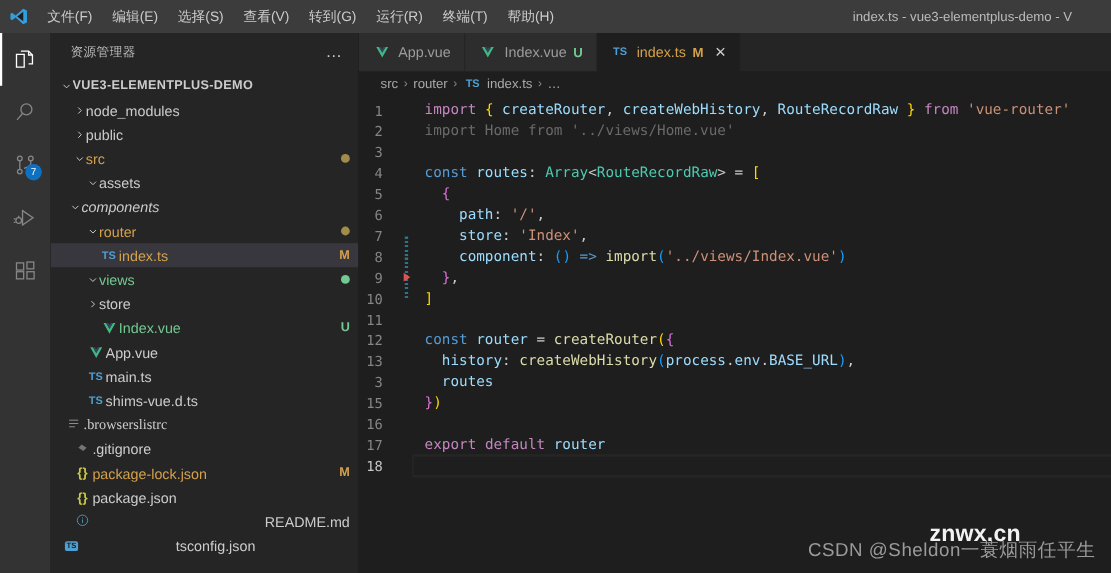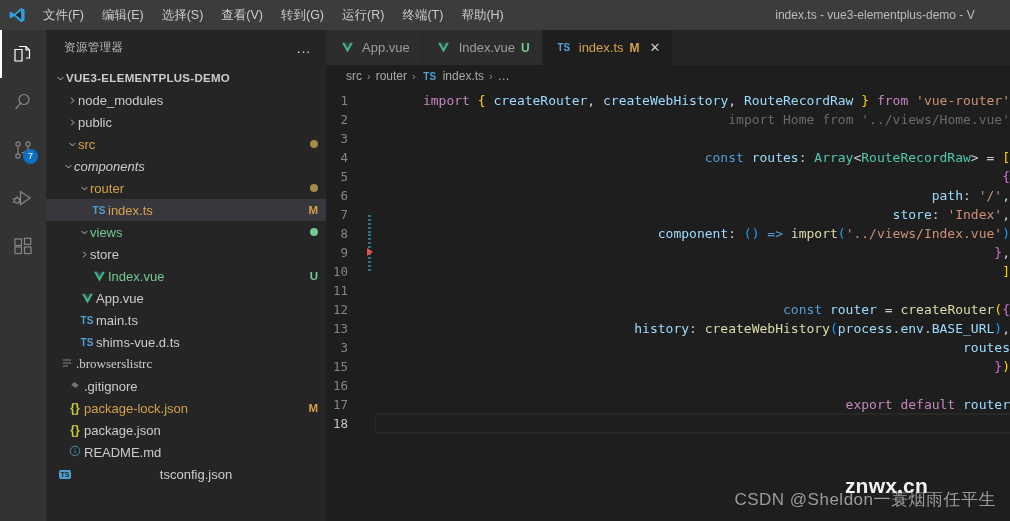--- a/index.html
+++ b/index.html
@@ -112,21 +112,21 @@
   .cline.current .ctext{
     box-shadow:inset 0 1px 0 #282828, inset 0 -1px 0 #282828;
     outline:1px solid #282828;
   }
   .lnum{
     width:40px;min-width:40px;text-align:right;padding-right:18px;box-sizing:border-box;
     color:#858585;font-size:12.5px;user-select:none;
   }
   .cline.current .lnum{color:#c6c6c6;}
   .gutter{width:10px;min-width:10px;position:relative;}
-  .ctext{flex:1;white-space:pre;padding-left:10px;height:19px;line-height:19px;box-sizing:border-box;text-align:right;}
+  .ctext{flex:1;white-space:pre;padding-left:10px;height:19px;line-height:19px;box-sizing:border-box;}
 
   .gmod{position:absolute;left:2px;top:0;width:3px;height:19px;
     background:repeating-linear-gradient(to bottom,#2b7489 0 2px,transparent 2px 4px);}
   .gdel{position:absolute;left:1px;top:-5px;width:0;height:0;
     border-left:6px solid #e05252;border-top:4px solid transparent;border-bottom:4px solid transparent;}
 
   
   .t-kw{color:#c586c0;}       
   .t-const{color:#569cd6;}    
   .t-var{color:#9cdcfe;}      
@@ -272,20 +272,28 @@
           </div>
           <div class="row" style="padding-left: 20px;">
             <span class="twisty">
               <svg width="11" height="11" viewBox="0 0 16 16" fill="none" stroke="currentColor" stroke-width="1.3">
                 <path d="M4 6 L8 10 L12 6"></path>
               </svg>
             </span>
             <span class="label" style="color:#d4a14a">src</span>
             <span class="dot" style="background:#a28c4a"></span>
           </div>
+          <div class="row" style="padding-left: 32px;">
+            <span class="twisty">
+              <svg width="11" height="11" viewBox="0 0 16 16" fill="none" stroke="currentColor" stroke-width="1.3">
+                <path d="M4 6 L8 10 L12 6"></path>
+              </svg>
+            </span>
+            <span class="label">assets</span>
+          </div>
           <div class="row" style="padding-left: 16px; font-style: italic;">
             <span class="twisty">
               <svg width="11" height="11" viewBox="0 0 16 16" fill="none" stroke="currentColor" stroke-width="1.3">
                 <path d="M4 6 L8 10 L12 6"></path>
               </svg>
             </span>
             <span class="label">components</span>
           </div>
           <div class="row" style="padding-left: 32px;">
             <span class="twisty">
@@ -377,21 +385,21 @@
             </span>
             <span class="label" style="color:#d4a14a">package-lock.json</span>
             <span class="status" style="color:#d4a14a">M</span>
           </div>
           <div class="row" style="padding-left: 20px;">
             <span class="ficon">
               <span class="json-ico">{}</span>
             </span>
             <span class="label">package.json</span>
           </div>
-          <div class="row" style="padding-left: 20px;">
+          <div class="row" style="padding-left: 20px; text-align: right;">
             <span class="ficon">
               <span class="md-ico"><svg width="12" height="12" viewBox="0 0 16 16" fill="none" stroke="currentColor" stroke-width="1.1">
                   <circle cx="8" cy="8" r="6.3"></circle>
                   <path d="M8 7 v4.2 M8 4.6 v1.1"></path>
                 </svg></span>
             </span>
             <span class="label">README.md</span>
           </div>
           <div class="row" style="padding-left: 10px; text-align: center;">
             <span class="ficon">

